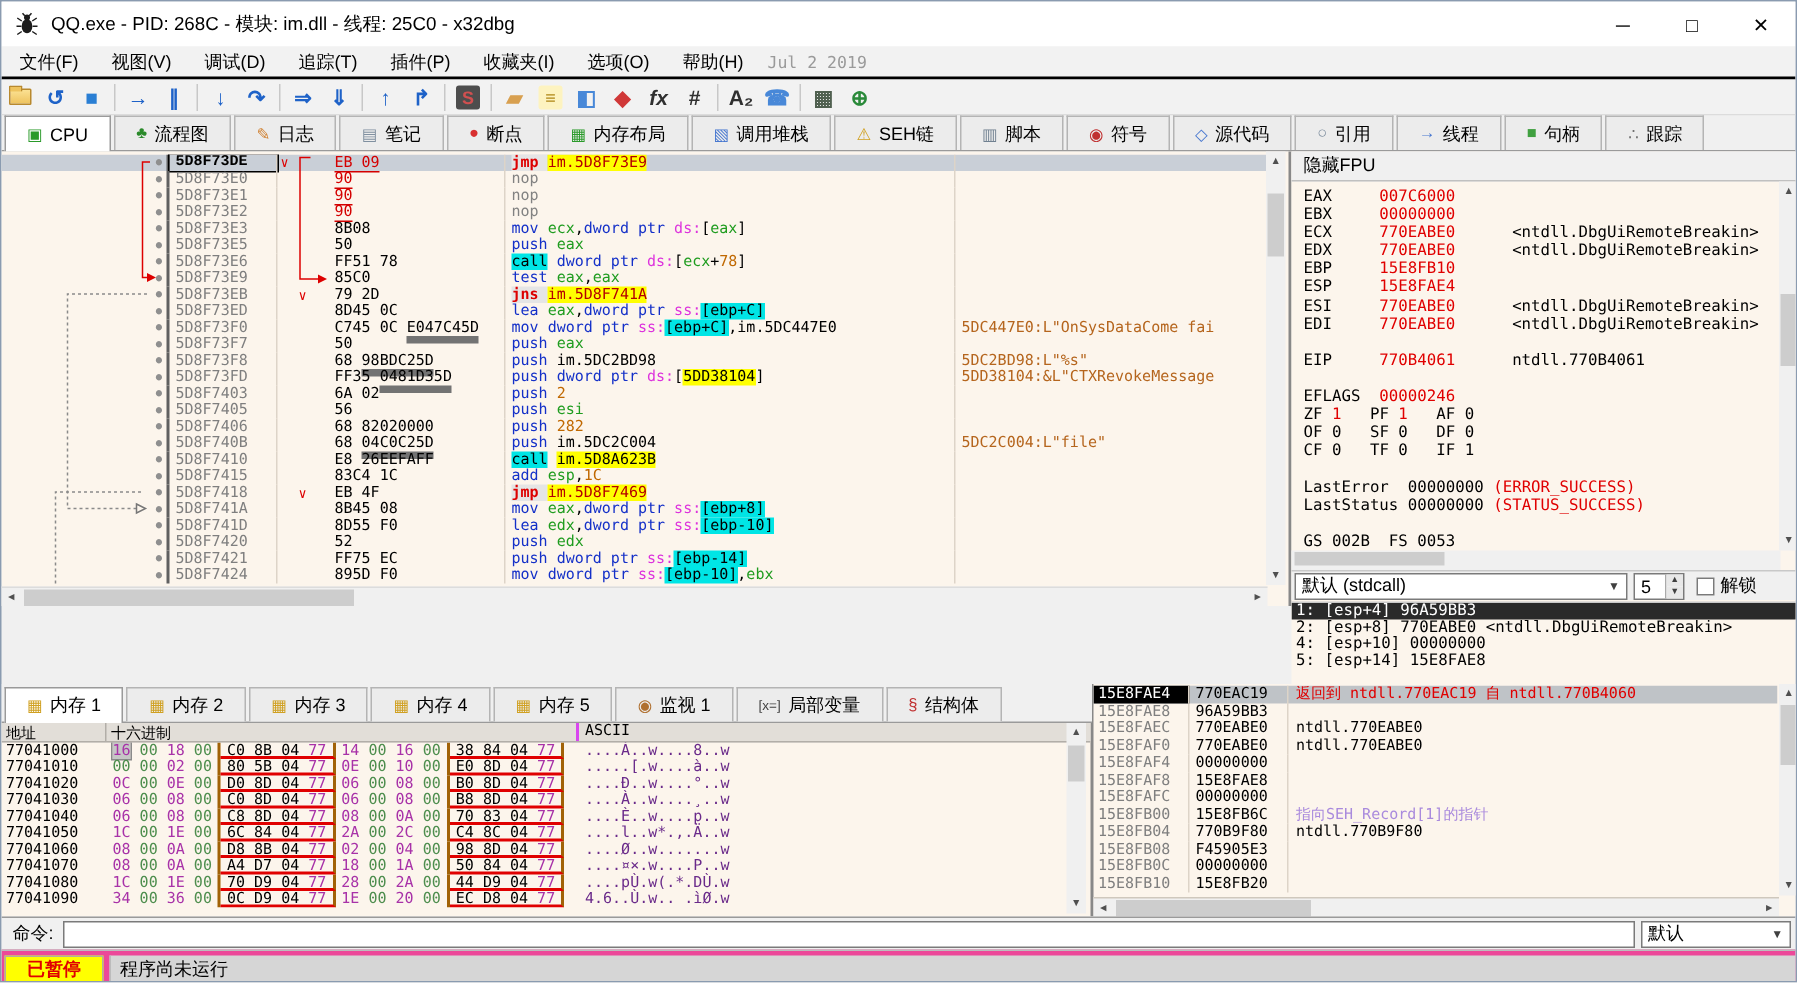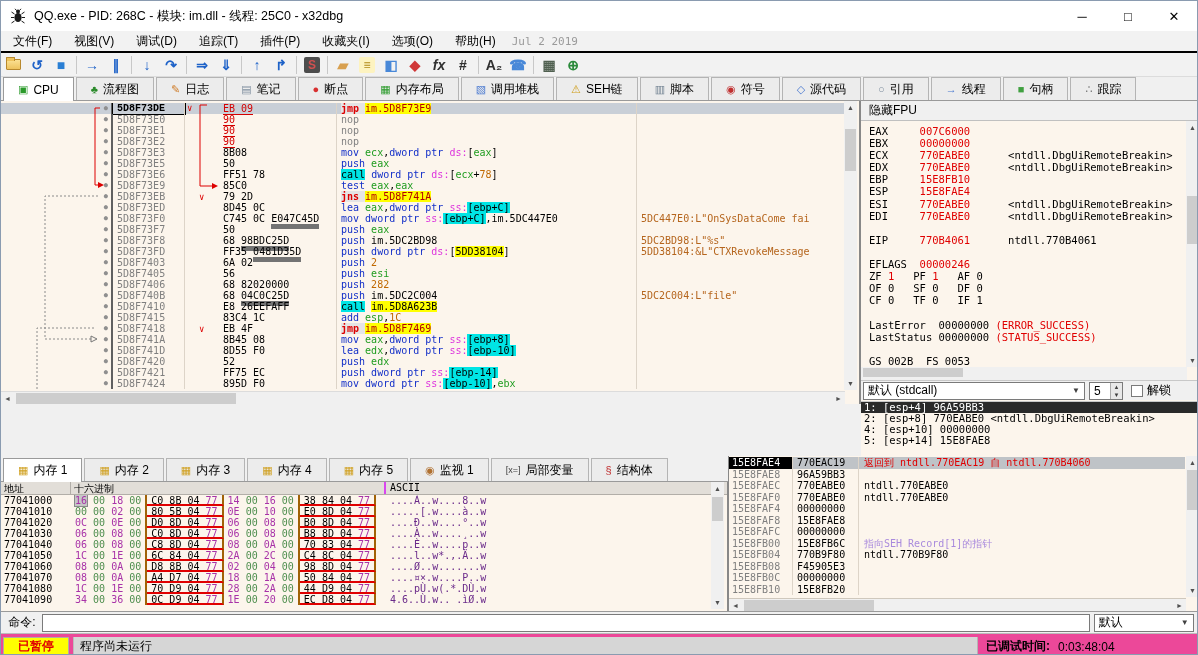--- a/index.html
+++ b/index.html
@@ -503,19 +503,15 @@
     <input class="cmdinput" value="" style="">
     <div class="combo cmd-combo">
       <span>默认</span>
       <span class="carr">▼</span>
     </div>
   </div>
 
   <div class="statusbar">
     <span class="statebadge">已暂停</span>
     <span class="statmsg">程序尚未运行</span>
-    <span class="stattime">
-      <span class="tl">已调试时间:</span>
-      <span>0:03:48:04</span>
-    </span>
   </div>
 
 </div>
 
 </body></html>

